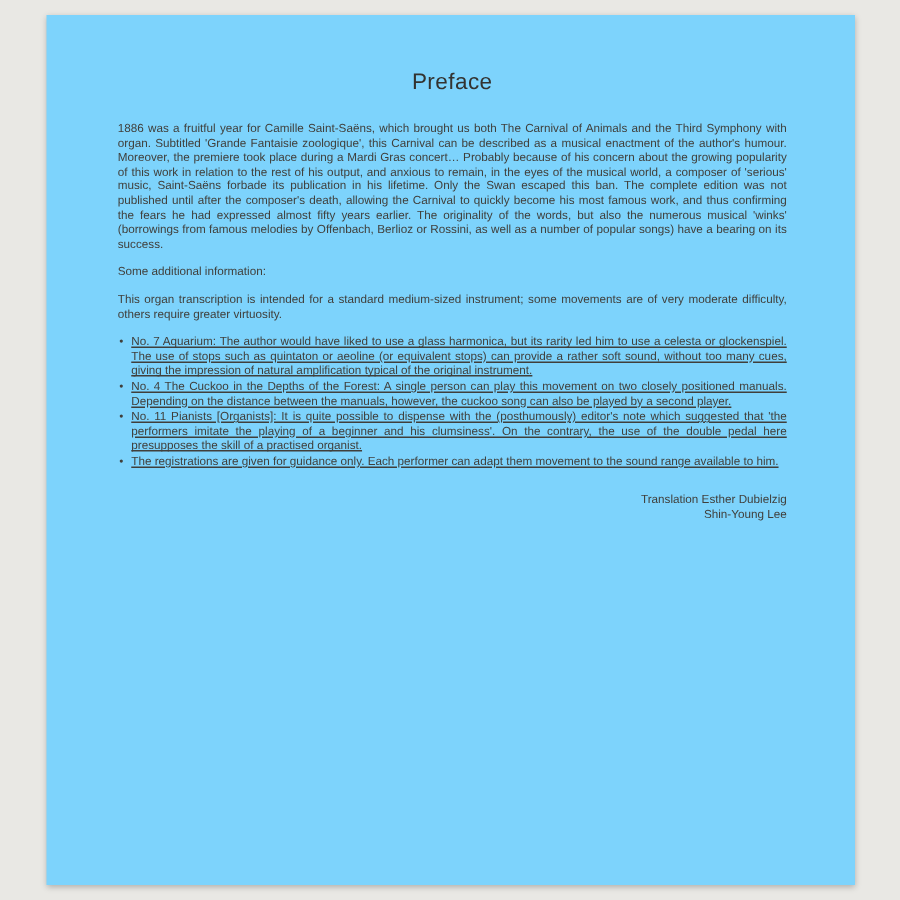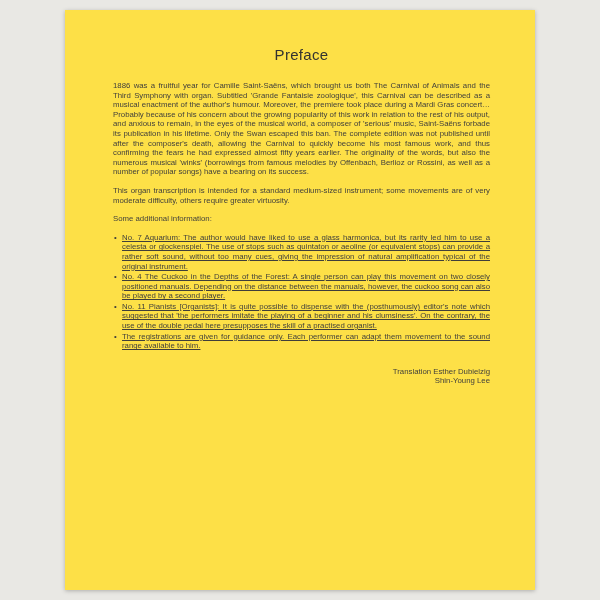--- a/index.html
+++ b/index.html
@@ -14,23 +14,23 @@
   .backdrop {
     width: 600px;
     height: 600px;
     display: flex;
     justify-content: center;
     align-items: flex-start;
     box-sizing: border-box;
     padding-top: 10px;
   }
   .page {
-    width: 470px;
+    width: 539px;
     height: 580px;
-    background: #fde047;
+    background: #7dd3fc;
     box-shadow: 0 1px 4px rgba(0,0,0,0.25);
     box-sizing: border-box;
     padding: 36px 45px 0 48px;
     color: #3c3c3c;
     overflow: hidden;
   }
   h1.title {
     font-size: 15px;
     font-weight: 400;
     text-align: center;
@@ -76,23 +76,23 @@
 </style>
 </head>
 <body>
 
 <div class="backdrop">
   <div class="page">
     <h1 class="title">Preface</h1>
 
     <p class="para justify">1886 was a fruitful year for Camille Saint-Saëns, which brought us both The Carnival of Animals and the Third Symphony with organ. Subtitled 'Grande Fantaisie zoologique', this Carnival can be described as a musical enactment of the author's humour. Moreover, the premiere took place during a Mardi Gras concert… Probably because of his concern about the growing popularity of this work in relation to the rest of his output, and anxious to remain, in the eyes of the musical world, a composer of 'serious' music, Saint-Saëns forbade its publication in his lifetime. Only the Swan escaped this ban. The complete edition was not published until after the composer's death, allowing the Carnival to quickly become his most famous work, and thus confirming the fears he had expressed almost fifty years earlier. The originality of the words, but also the numerous musical 'winks' (borrowings from famous melodies by Offenbach, Berlioz or Rossini, as well as a number of popular songs) have a bearing on its success.</p>
 
+    <p class="para">Some additional information:</p>
+
     <p class="para justify">This organ transcription is intended for a standard medium-sized instrument; some movements are of very moderate difficulty, others require greater virtuosity.</p>
-
-    <p class="para">Some additional information:</p>
 
     <ul class="info-list">
       <li>No. 7 Aquarium: The author would have liked to use a glass harmonica, but its rarity led him to use a celesta or glockenspiel. The use of stops such as quintaton or aeoline (or equivalent stops) can provide a rather soft sound, without too many cues, giving the impression of natural amplification typical of the original instrument.</li>
       <li>No. 4 The Cuckoo in the Depths of the Forest: A single person can play this movement on two closely positioned manuals. Depending on the distance between the manuals, however, the cuckoo song can also be played by a second player.</li>
       <li>No. 11 Pianists [Organists]: It is quite possible to dispense with the (posthumously) editor's note which suggested that 'the performers imitate the playing of a beginner and his clumsiness'. On the contrary, the use of the double pedal here presupposes the skill of a practised organist.</li>
       <li>The registrations are given for guidance only. Each performer can adapt them movement to the sound range available to him.</li>
     </ul>
 
     <div class="signature">
       <div>Translation Esther Dubielzig</div>

